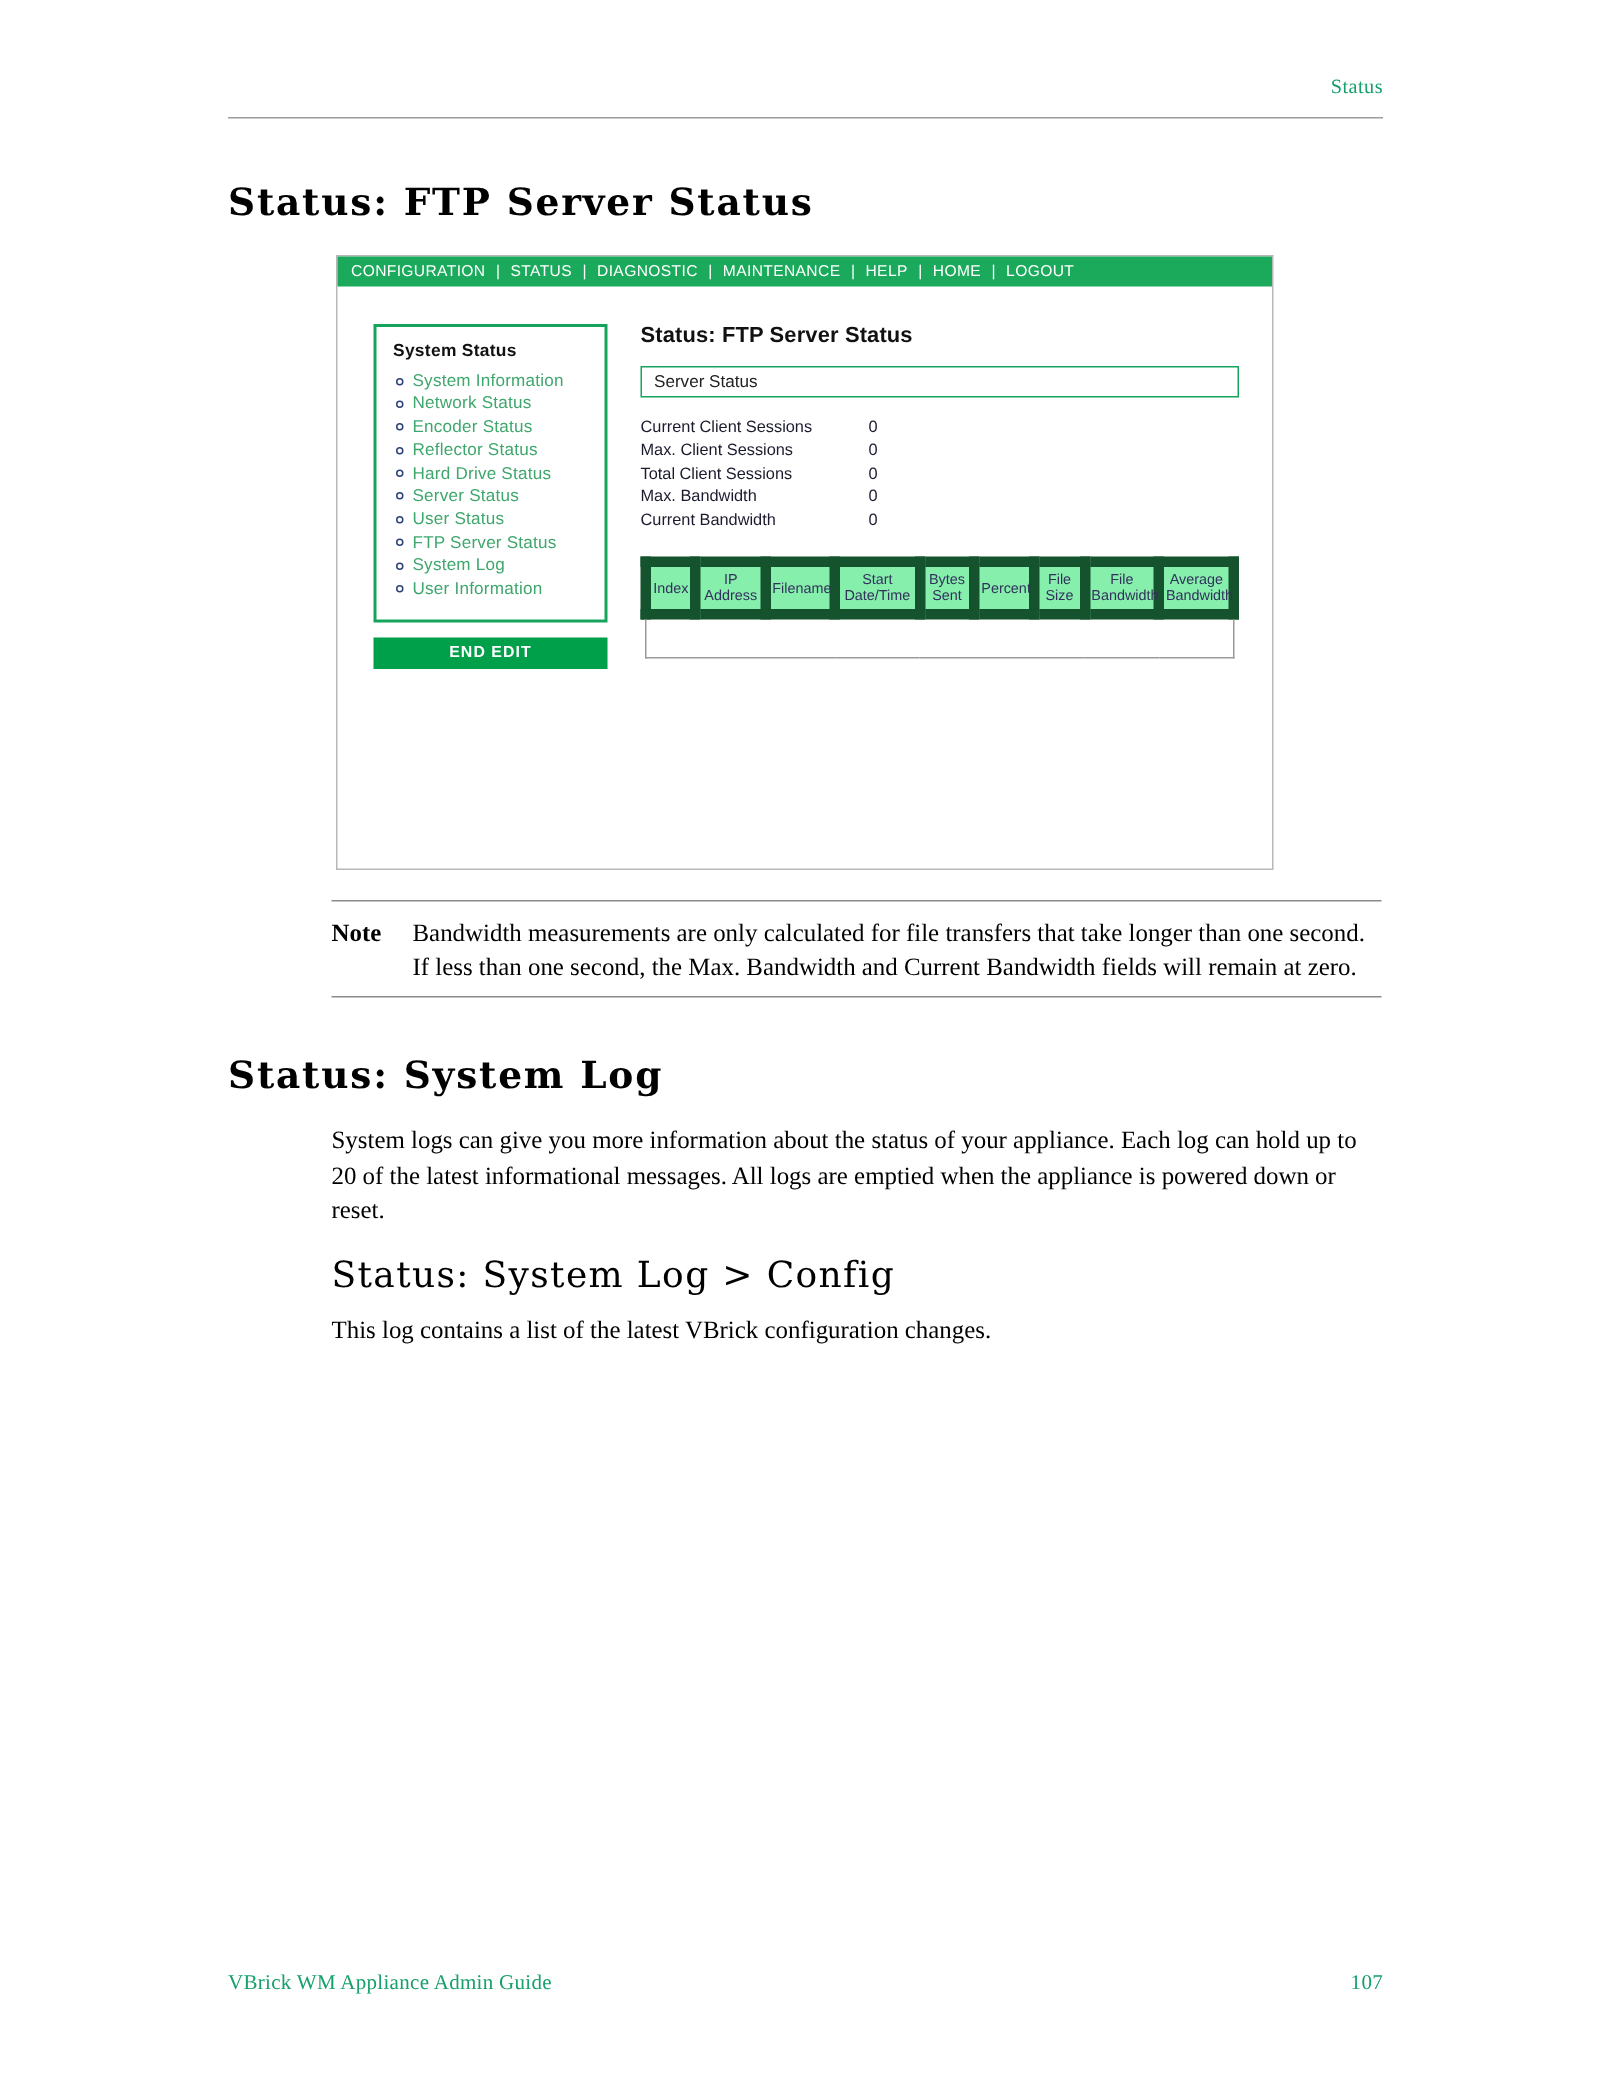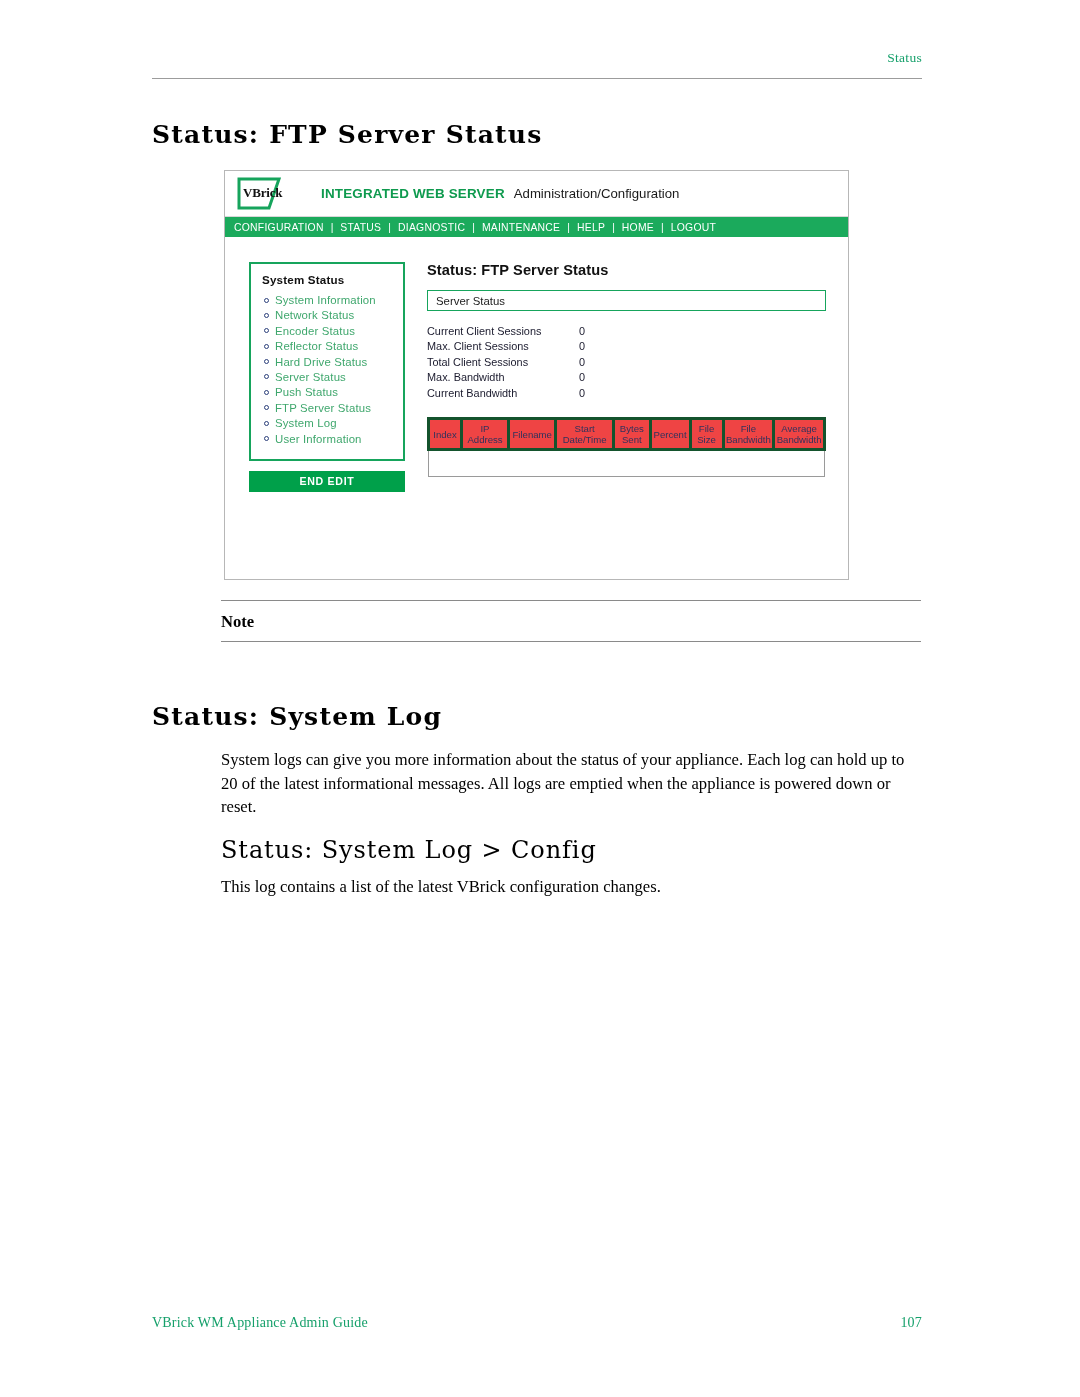--- a/index.html
+++ b/index.html
@@ -266,29 +266,29 @@
   .kv-key { width: 152px; flex: 0 0 152px; }
   .kv-val { }
 
   .ftp-table {
     margin-top: 16px;
     width: 100%;
     border-collapse: collapse;
     table-layout: fixed;
   }
   .ftp-table th {
-    border: 3px solid #14532d;
+    border: 7px solid #14532d;
     font-size: 9.6px;
     font-weight: normal;
     color: #32325c;
     padding: 3px 1px;
     line-height: 11px;
     text-align: center;
     vertical-align: middle;
-    background: #ef4444;
+    background: #86efac;
   }
   .ftp-table td.empty-row {
     border: 1px solid #9a9a9a;
     height: 23px;
   }
 
   .btn-row { margin-top: 13px; display: flex; }
   .shot-btn {
     height: 21px;
     background: #00A04A;
@@ -319,30 +319,20 @@
 </head>
 <body>
 
 <div class="running-head">Status</div>
 <div class="head-rule"></div>
 
 <h1 class="doc-h1" id="h1-ftp">Status: FTP Server Status</h1>
 
 <div class="shot">
 
-  <div class="shot-header">
-    <div class="logo">
-      <svg width="60" height="34" viewBox="0 0 60 34" xmlns="http://www.w3.org/2000/svg">
-        <polygon points="4,2 44,2 34,31 4,31" fill="none" stroke="#16A45C" stroke-width="3"></polygon>
-      </svg>
-      <span class="logo-text">VBrick</span>
-    </div>
-    <div class="hdr-title">INTEGRATED WEB SERVER</div>
-    <div class="hdr-sub">Administration/Configuration</div>
-  </div>
 
   <div class="navbar" id="app-navbar">
       <span class="nav-item">CONFIGURATION</span>
       <span class="nav-sep">|</span>
       <span class="nav-item">STATUS</span>
       <span class="nav-sep">|</span>
       <span class="nav-item">DIAGNOSTIC</span>
       <span class="nav-sep">|</span>
       <span class="nav-item">MAINTENANCE</span>
       <span class="nav-sep">|</span>
@@ -378,21 +368,21 @@
             <div class="side-item">
               <span class="side-bullet"></span>
               <span class="side-link">Hard Drive Status</span>
             </div>
             <div class="side-item">
               <span class="side-bullet"></span>
               <span class="side-link">Server Status</span>
             </div>
             <div class="side-item">
               <span class="side-bullet"></span>
-              <span class="side-link">Push Status</span>
+              <span class="side-link">User Status</span>
             </div>
             <div class="side-item">
               <span class="side-bullet"></span>
               <span class="side-link">FTP Server Status</span>
             </div>
             <div class="side-item">
               <span class="side-bullet"></span>
               <span class="side-link">System Log</span>
             </div>
             <div class="side-item">
@@ -455,20 +445,21 @@
 
     </div>
 
   </div>
 </div>
 
 <div class="note-block">
   <div class="note-rule"></div>
   <div class="note-inner">
     <div class="note-label">Note</div>
+    <div class="note-body">Bandwidth measurements are only calculated for file transfers that take longer than one second. If less than one second, the Max. Bandwidth and Current Bandwidth fields will remain at zero.</div>
   </div>
   <div class="note-rule"></div>
 </div>
 
 <h1 class="doc-h1" id="h1-syslog">Status: System Log</h1>
 
 <p class="body-text" id="p-syslog">System logs can give you more information about the status of your appliance. Each log can hold up to 20 of the latest informational messages. All logs are emptied when the appliance is powered down or reset.</p>
 
 <h2 class="doc-h2">Status: System Log &gt; Config</h2>
 

